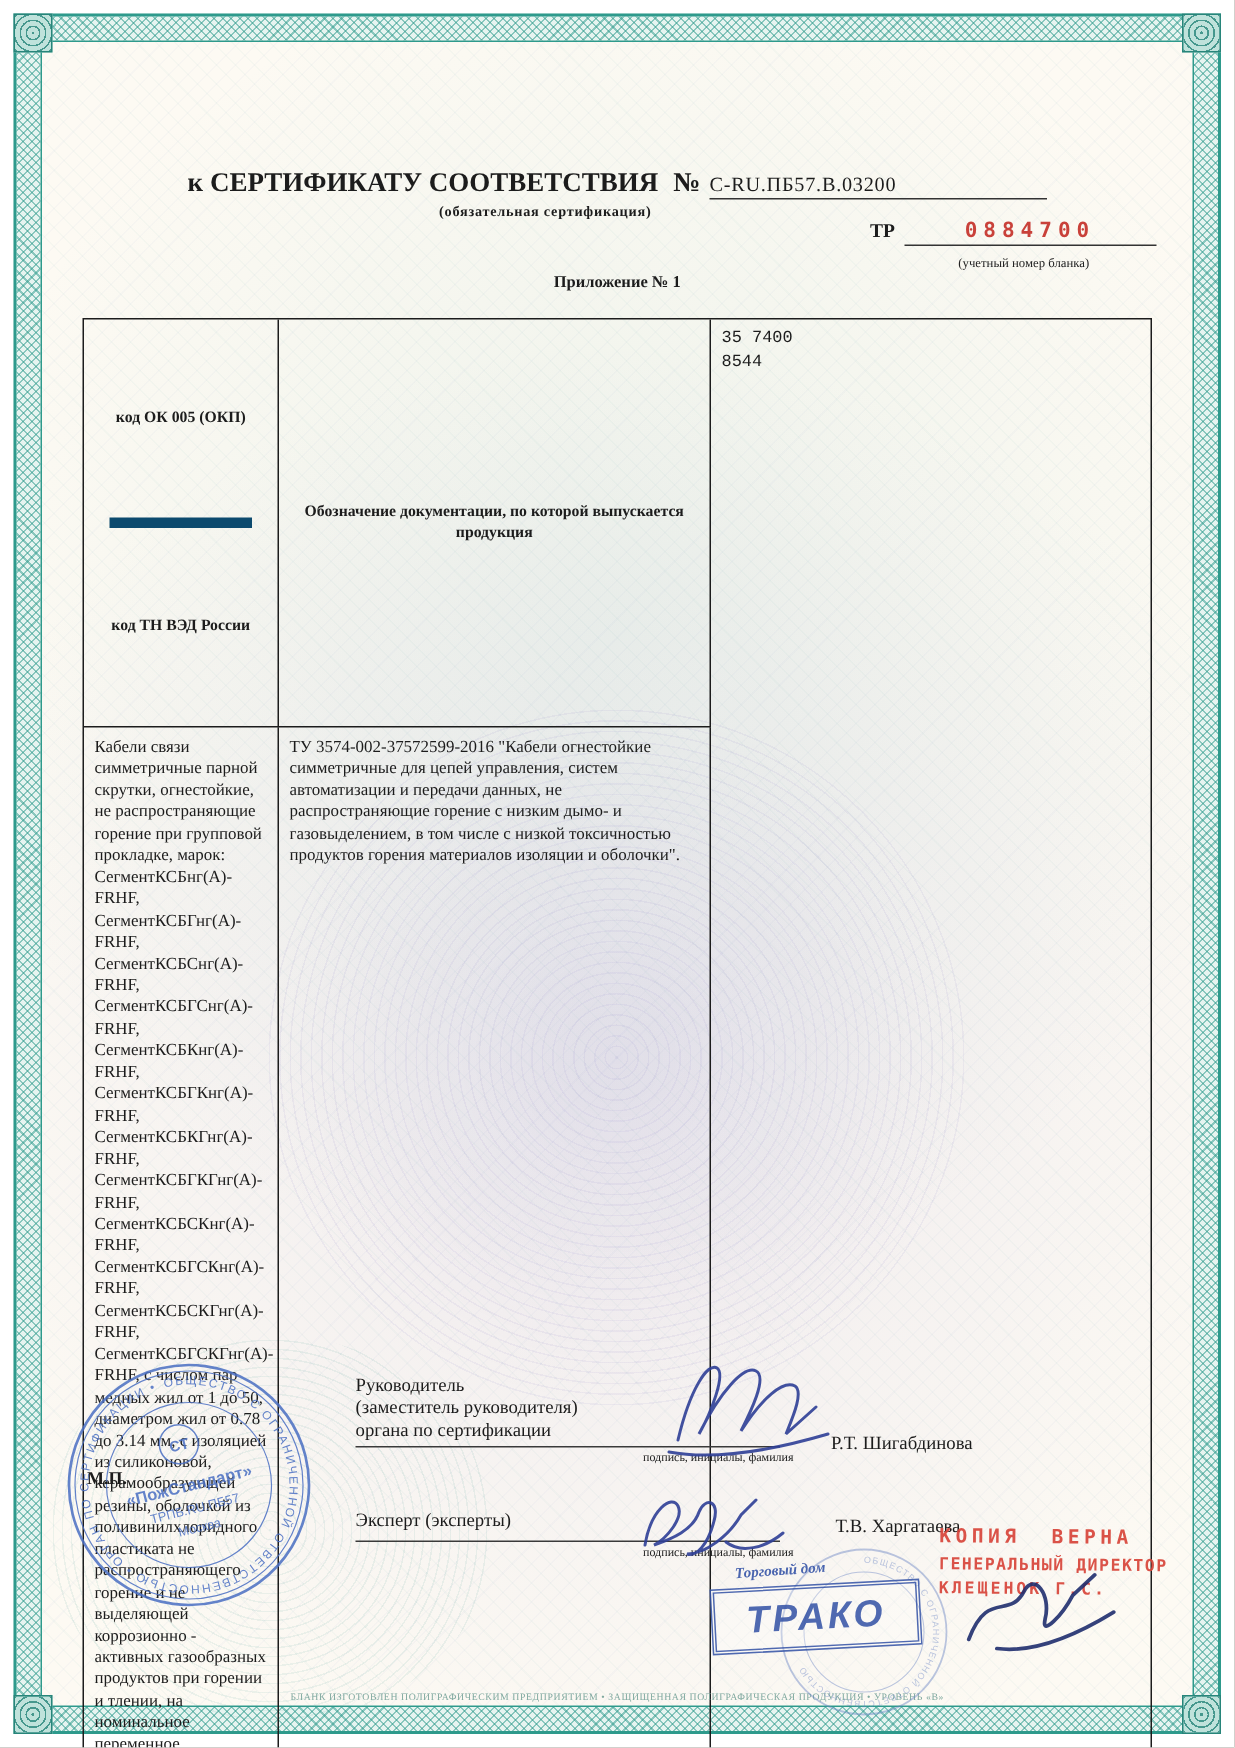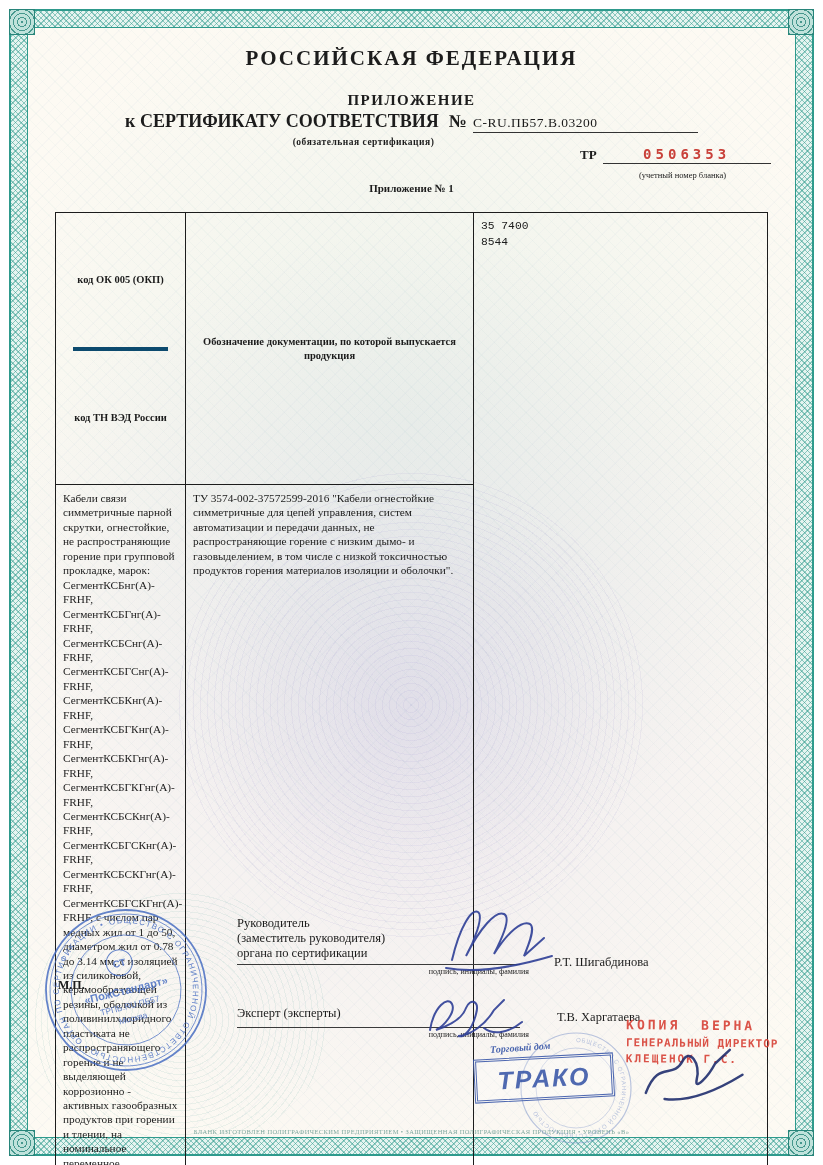--- a/index.html
+++ b/index.html
@@ -81,21 +81,21 @@
     border:1.5px solid #1c1c1c; background:transparent;
     display:grid; grid-template-columns:130px 288px 1fr;
     font-size:11.3px; line-height:1.28;
   }
   .cert-table .cell { border-right:1px solid #1c1c1c; border-bottom:1px solid #1c1c1c; }
   .cert-table .cell:nth-child(3n) { border-right:none;font-family:Liberation Mono, monospace; }
   .hdr { font-size:10.5px; font-weight:bold; text-align:center; padding:4px 6px;
          display:flex; align-items:center; justify-content:center; }
   .hdr-split { display:flex; flex-direction:column; padding:0; }
   .hdr-split > div { flex:1; display:flex; align-items:center; justify-content:center; padding:3px 4px; }
-  .hdr-split > div:first-child { border-bottom:4px solid #0c4a6e; }
+  .hdr-split > div:first-child { border-bottom:7px solid #0c4a6e; }
   .body-cell { min-height:272px; padding:6px 7px; border-bottom:none !important; text-align:left; }
   .codes-cell div { margin-bottom:2px; }
 
   
   .role { left:237px; font-size:12.5px; line-height:1.2; }
   .sig-line { position:absolute; z-index:4; left:237px; width:283px; border-top:1px solid #3a3a3a; }
   .sig-caption { left:246px; width:283px; text-align:right; font-size:8px; color:#222; }
   .sig-name { font-size:12.5px; }
   .mp { left:58px; top:978px; font-size:12px; font-weight:600; z-index:6; }
 
@@ -143,31 +143,29 @@
 
   <div class="band"></div>
   <div class="inner"></div>
   <div class="corner tl"></div>
   <div class="corner tr"></div>
   <div class="corner bl"></div>
   <div class="corner br"></div>
   <div class="rosette r1"></div>
   <div class="rosette r2"></div>
 
-  <div class="abs ctr t-country">РОССИЙСКАЯ ФЕДЕРАЦИЯ</div>
-  <div class="abs ctr t-doctype">ПРИЛОЖЕНИЕ</div>
 
   <div class="abs ctr t-certline">
     <span>к СЕРТИФИКАТУ СООТВЕТСТВИЯ</span><span class="num-sign">№</span><span class="cert-number">C-RU.ПБ57.В.03200</span>
   </div>
 
   <div class="abs ctr t-certkind">(обязательная сертификация)</div>
 
   <div class="abs tr-row">
-    <span>ТР</span><span class="blank-number">0506353</span>
+    <span>ТР</span><span class="blank-number">0884700</span>
   </div>
   <div class="abs blank-caption">(учетный номер бланка)</div>
 
   <div class="abs ctr t-apx-title">Приложение № 1</div>
 
   <div class="cert-table">
     <div class="cell hdr hdr-split">
       <div>код ОК 005 (ОКП)</div>
       <div>код ТН ВЭД России</div>
     </div>

